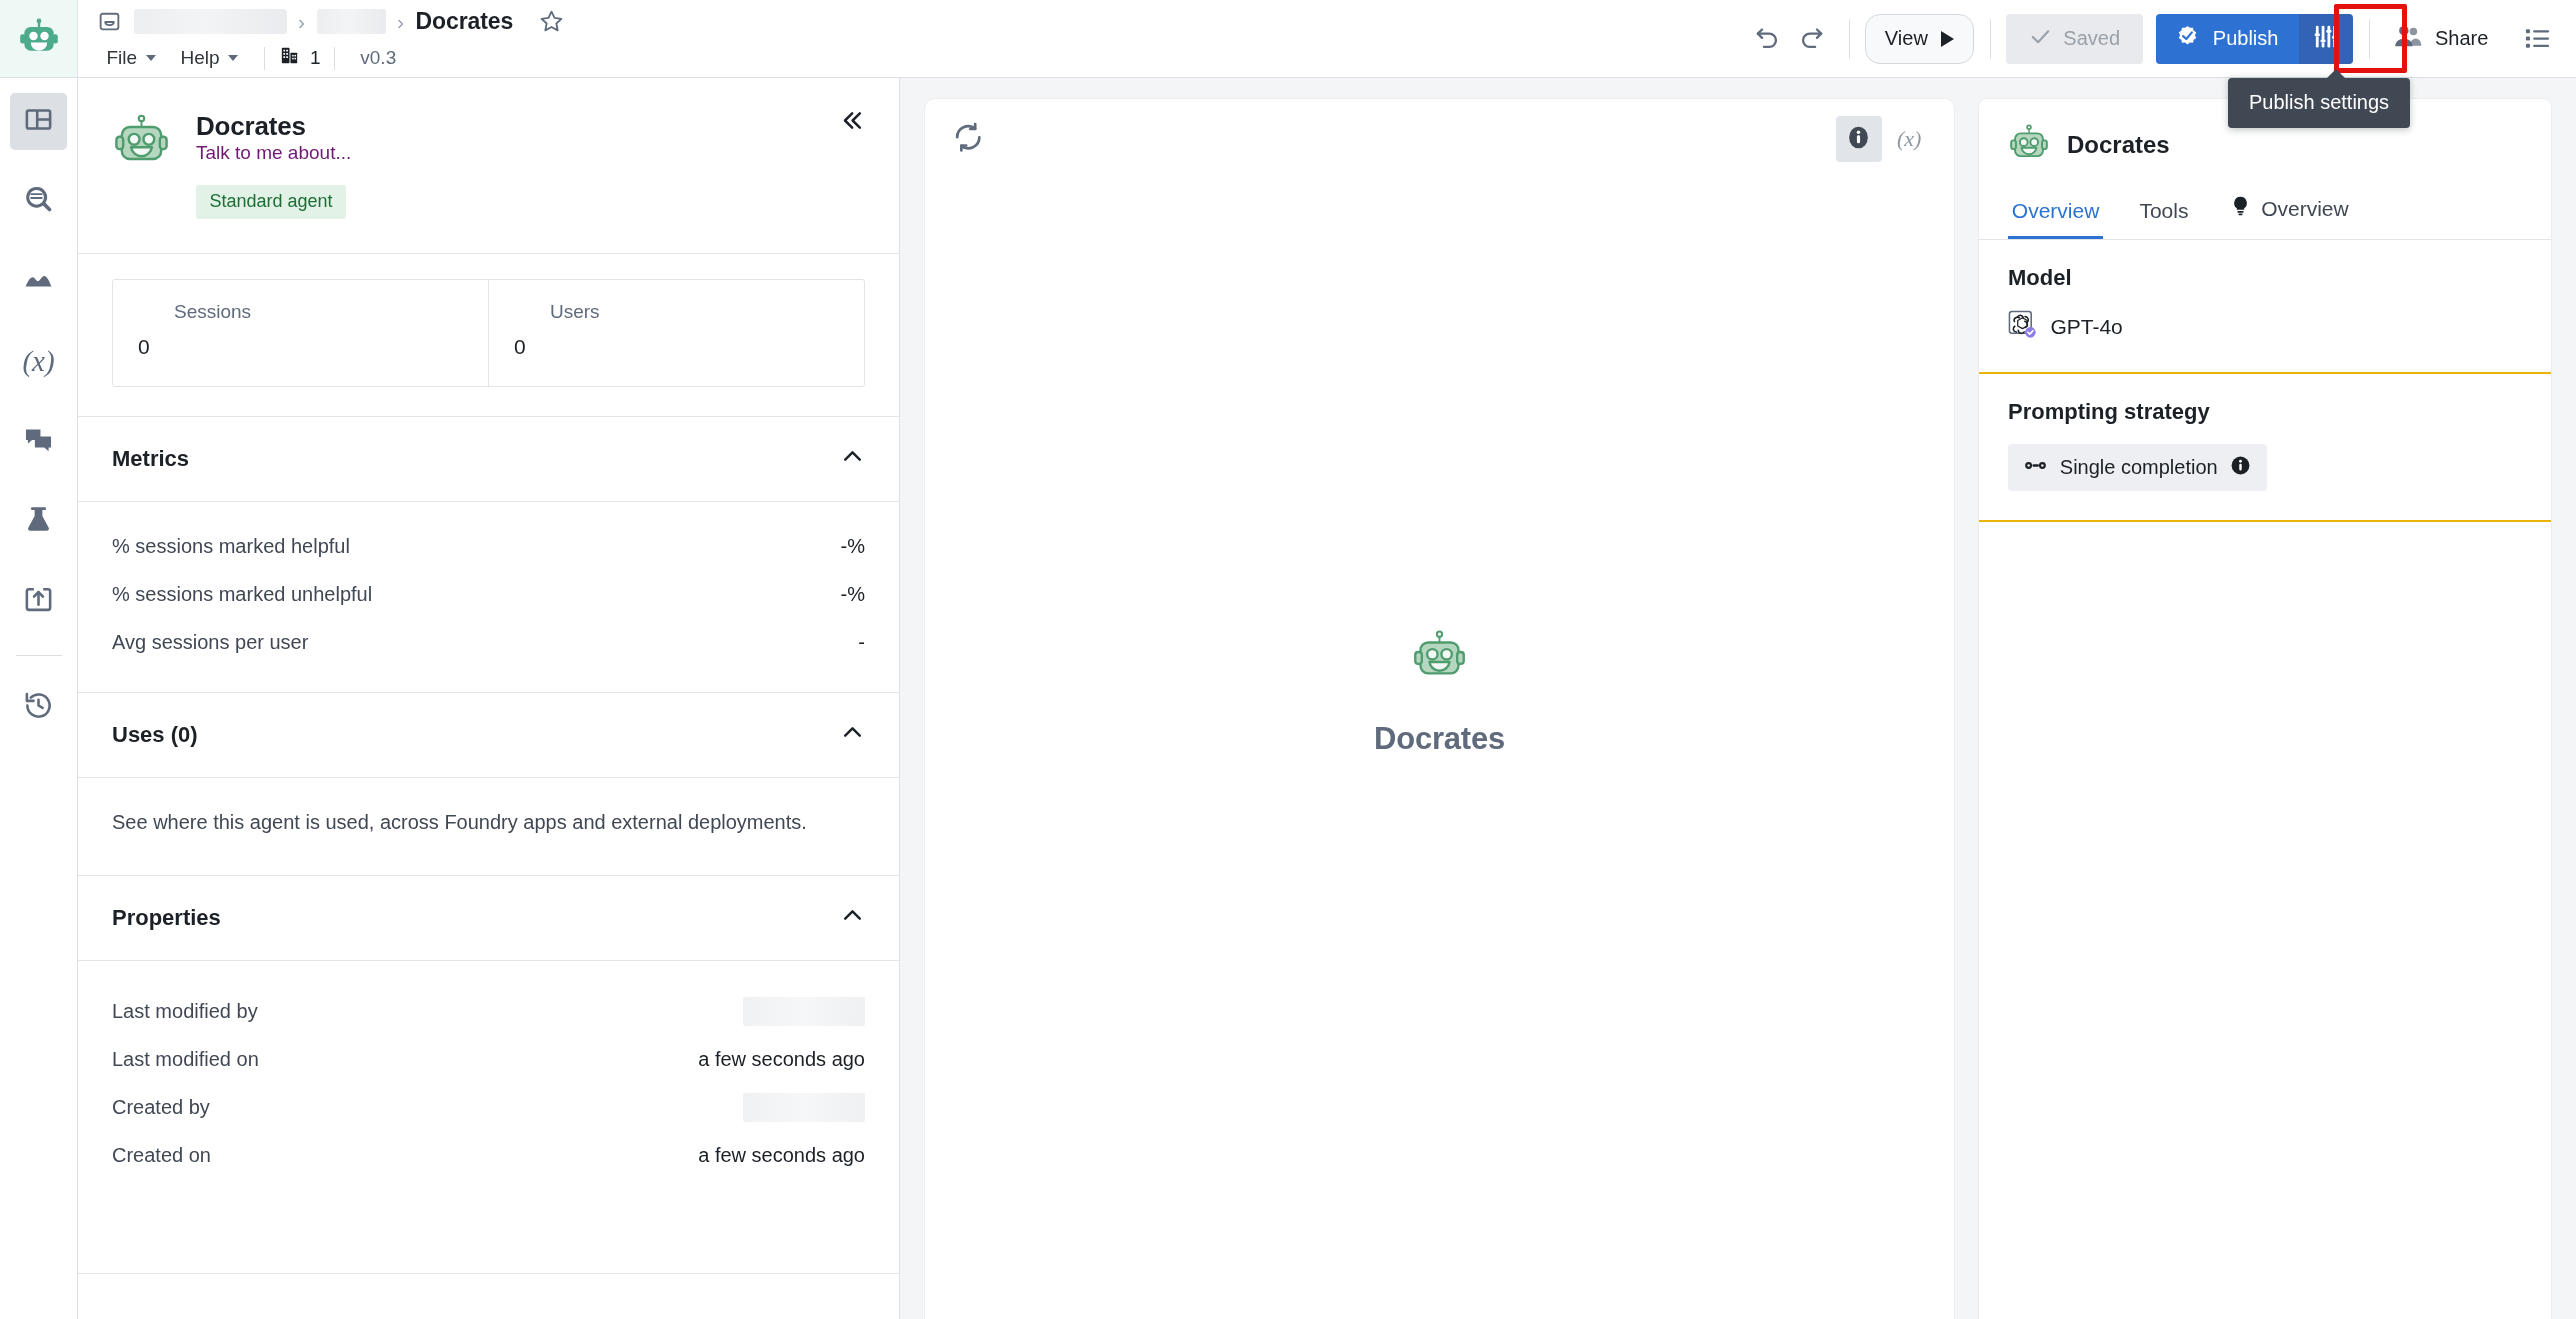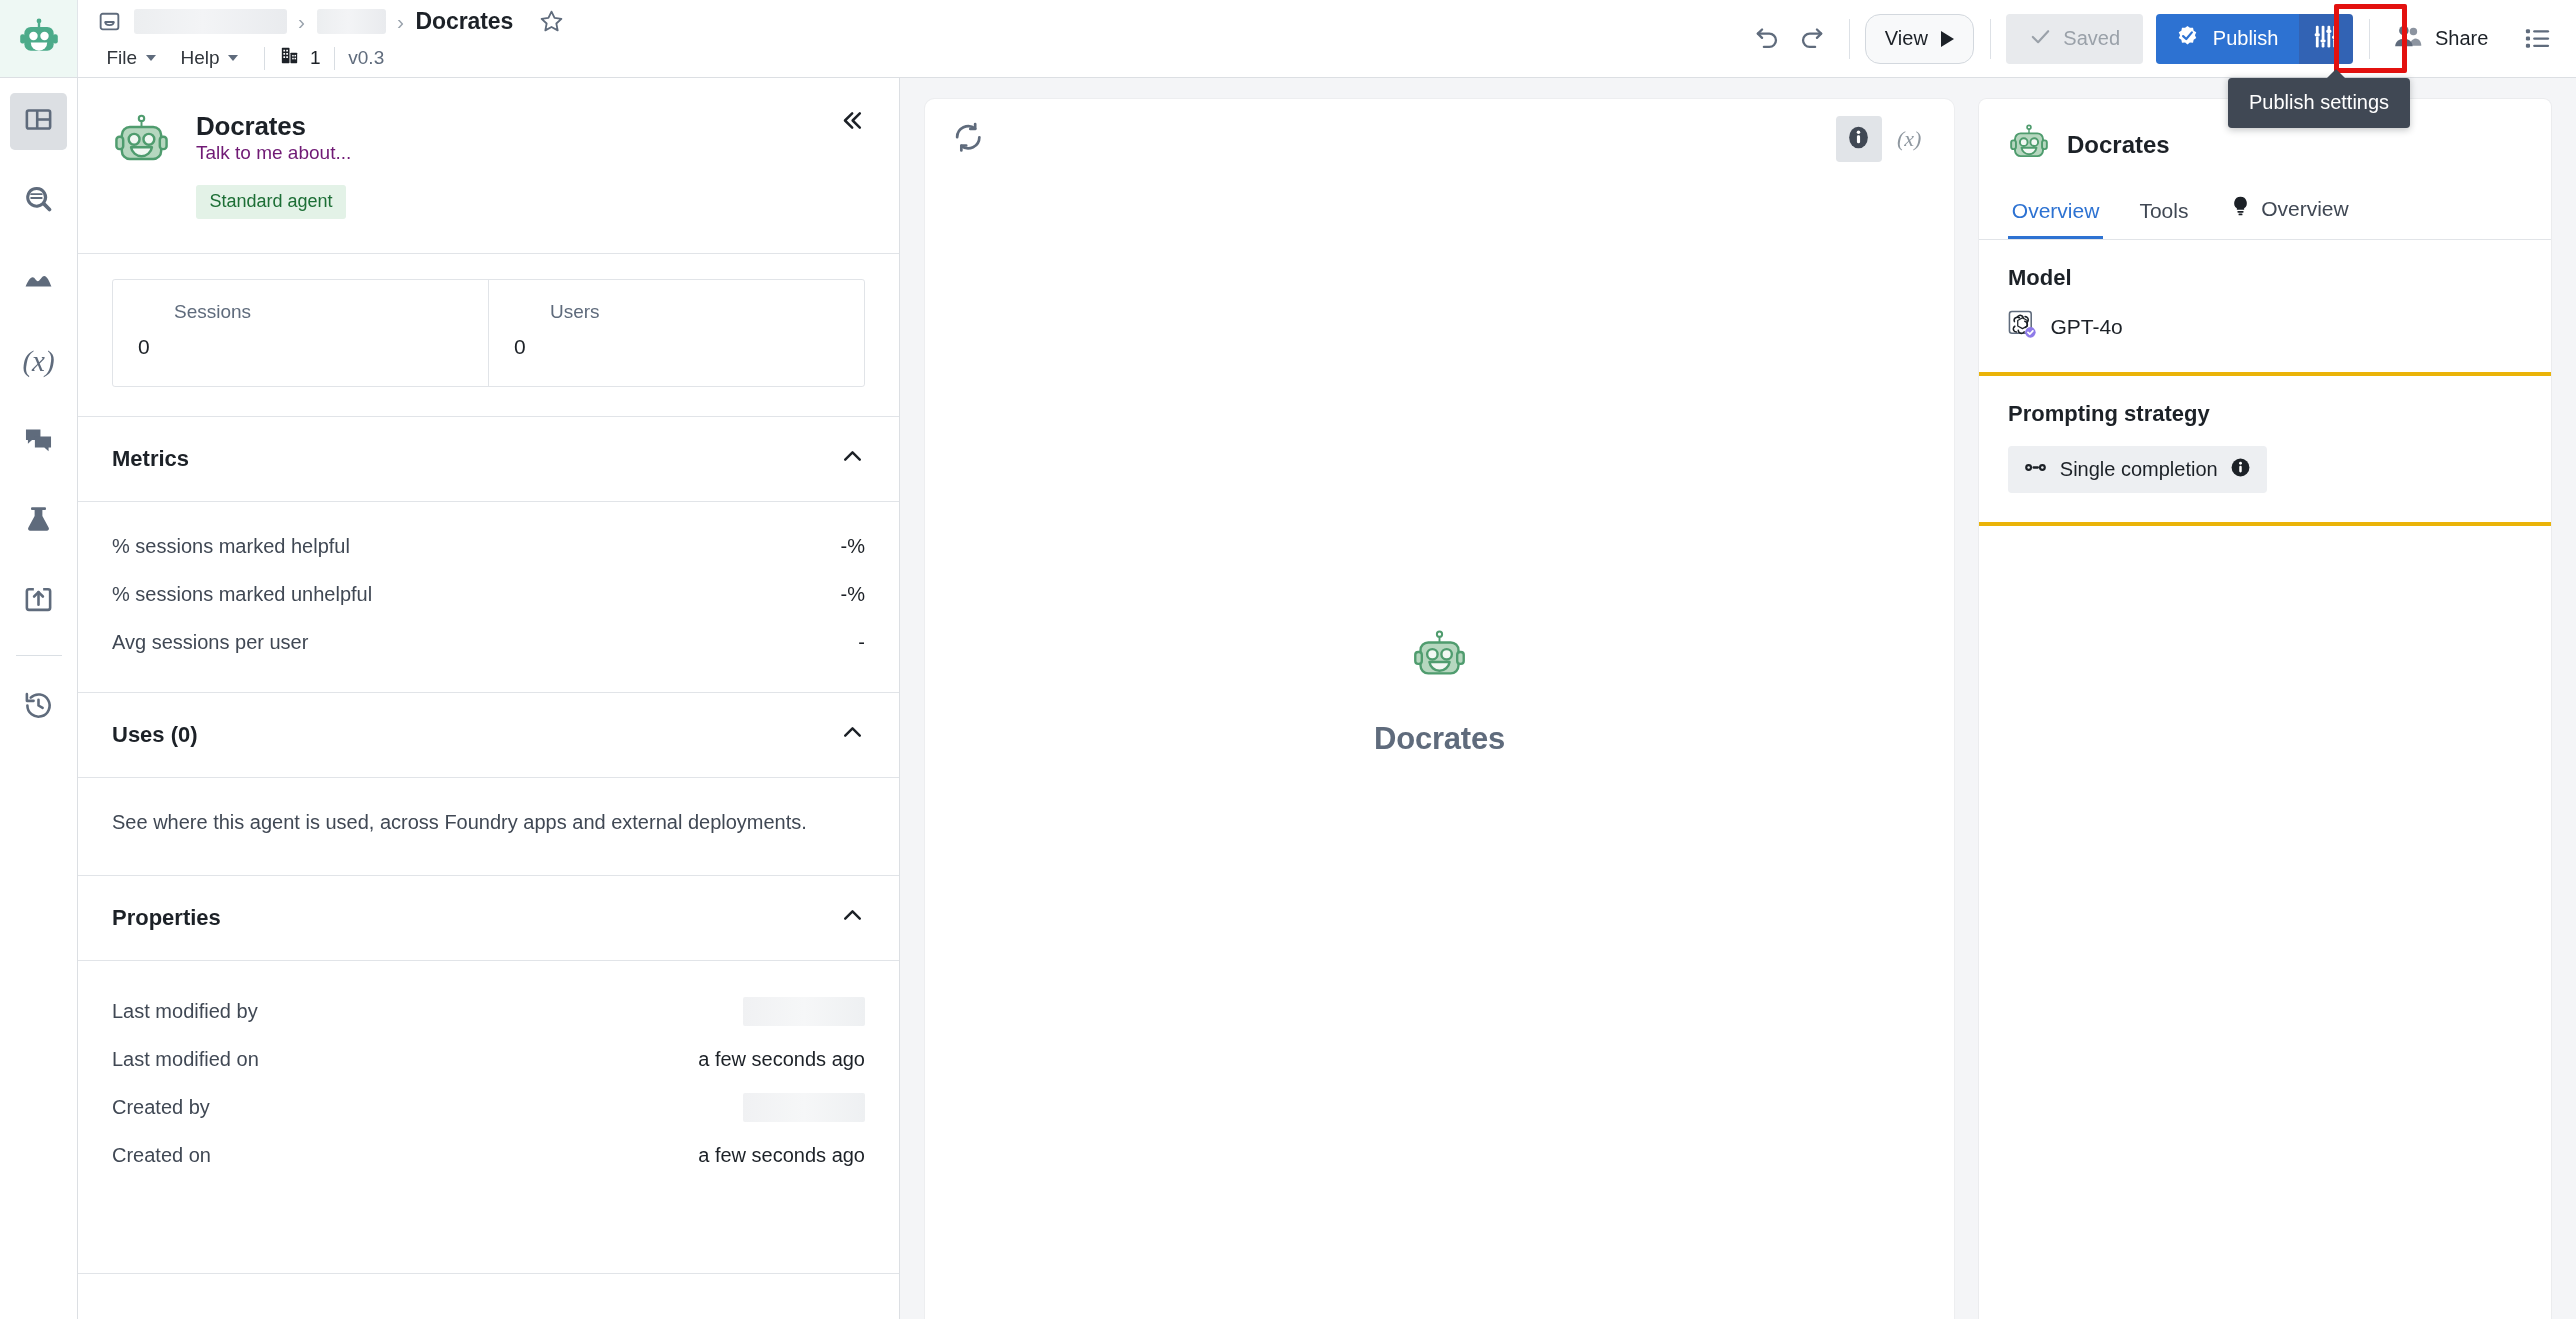--- a/index.html
+++ b/index.html
@@ -52,21 +52,21 @@
     font-size: 19px; color: #31363c;
     padding: 3.8px 12.4px 3.8px 12.4px; border-radius: 2.9px; cursor: pointer;
   }
   .menu-item:first-child { margin-left: -2.9px; }
   .caret-down {
     width:0;height:0;border-left:5.7px solid transparent;border-right:5.7px solid transparent;
     border-top:6.7px solid #5f6b7c; display:inline-block;
   }
   .menu-div { width:1px; height:23px; background:#d8dde2; margin: 0 13.4px; }
   .build-chip { display:flex; align-items:center; gap:8.6px; font-size:19px; color:#1c2127; }
-  .ver-text { font-size: 19px; color: #5f6b7c; }
+  .ver-text { font-size: 19px; color: #5f6b7c; margin-left: 12px; }
 
   .topbar-right { display: flex; align-items: center; gap: 0; padding-right: 17px; }
   .icon-btn {
     width: 44px; height: 44px; display:flex; align-items:center; justify-content:center;
     border-radius: 3.8px; cursor: pointer;
   }
   .tb-div { width:1px; height:40px; background:#dde1e6; margin: 0 15.3px; }
   .view-btn {
     display:flex; align-items:center; gap:13.4px;
     height: 50px; padding: 0 19px;
@@ -210,21 +210,21 @@
     box-shadow: 0 0 0 1px rgba(17,20,24,0.04);
   }
   .right-head { display:flex; align-items:center; gap: 17px; padding: 23px 29px 3.8px 29px; }
   .right-title { font-size: 24px; font-weight:700; color:#1c2127; }
   .tabs { display:flex; align-items:flex-end; gap: 0; padding: 13.4px 29px 0 29px; border-bottom:1px solid #e1e4e8; }
   .tab {
     font-size: 21px; color:#404854; padding: 9.6px 3.8px 13.4px 3.8px; margin-right: 32.5px;
     cursor:pointer; border-bottom: 3.8px solid transparent; display:flex; align-items:center; gap:9.6px;
   }
   .tab.active { color:#2d72d2; border-bottom-color:#2d72d2; }
-  .right-section { padding: 25px 29px 29px 29px; border-bottom: 4px solid #eab308; }
+  .right-section { padding: 25px 29px 29px 29px; border-bottom: 2px solid #eab308; }
   .rs-title { font-size: 22px; font-weight:700; color:#1c2127; }
   .model-row { display:flex; align-items:center; gap: 13.4px; margin-top: 19px; }
   .model-name { font-size: 21px; color:#1c2127; }
   .strategy-chip {
     display:inline-flex; align-items:center; gap: 11.5px;
     background:#edeff2; border-radius: 3.8px; padding: 8.6px 15.3px; margin-top: 19px;
     font-size: 20px; color:#1c2127; cursor:pointer;
   }
   .right-rest { flex:1 1 auto; }
 </style>

